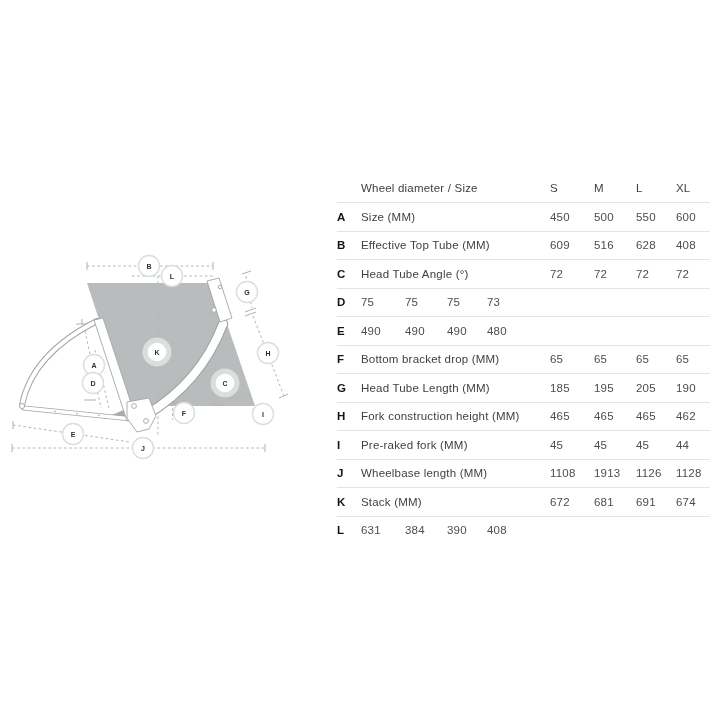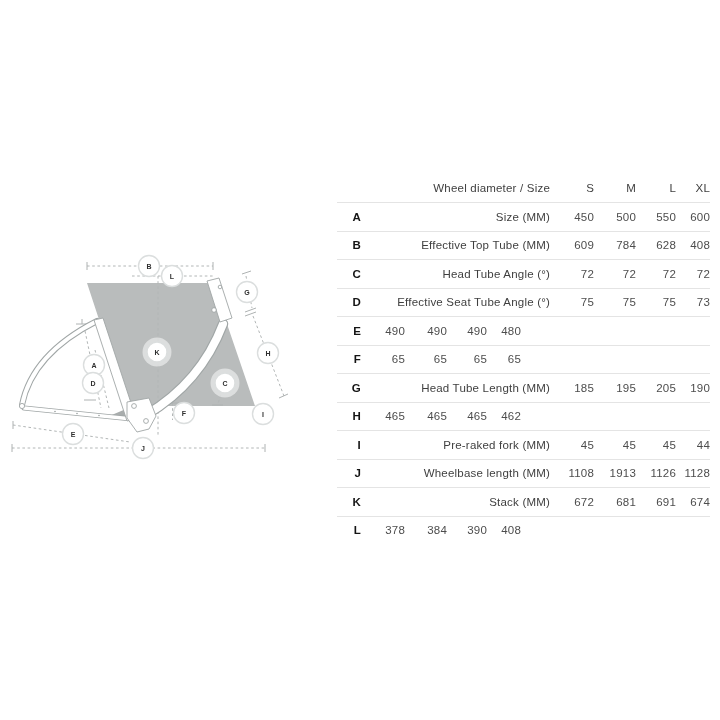--- a/index.html
+++ b/index.html
@@ -5,21 +5,21 @@
   html,body{margin:0;padding:0;background:#fff;}
   body{
     width:720px;height:720px;position:relative;overflow:hidden;
     font-family:"Liberation Sans", sans-serif;
     -webkit-font-smoothing:antialiased;
     color:#3f3f3f;
   }
   
   .geo-table{
     position:absolute;left:337px;top:174px;width:373px;
-    font-size:11.5px;letter-spacing:.2px;text-align:right;
+    font-size:11.5px;letter-spacing:.2px;
   }
   .trow{
     display:flex;align-items:center;height:28.5px;box-sizing:border-box;
     border-top:1px solid #e4e4e4;
   }
   .trow.head{border-top:none;height:28px;}
   .cl{width:24px;font-weight:bold;color:#141414;flex:0 0 24px;}
   .lbl{flex:1 1 auto;color:#3f3f3f;}
   .v{flex:0 0 44px;color:#4d4d4d;}
   .v.c2{flex:0 0 42px;}
@@ -165,64 +165,65 @@
     <span class="lbl">Size (MM)</span>
     <span class="v">450</span>
     <span class="v c2">500</span>
     <span class="v c3">550</span>
     <span class="v c4">600</span>
   </div>
   <div class="trow">
     <span class="cl">B</span>
     <span class="lbl">Effective Top Tube (MM)</span>
     <span class="v">609</span>
-    <span class="v c2">784</span>
+    <span class="v c2">516</span>
     <span class="v c3">628</span>
     <span class="v c4">408</span>
   </div>
   <div class="trow">
     <span class="cl">C</span>
     <span class="lbl">Head Tube Angle (°)</span>
     <span class="v">72</span>
     <span class="v c2">72</span>
     <span class="v c3">72</span>
     <span class="v c4">72</span>
   </div>
   <div class="trow">
     <span class="cl">D</span>
-    <span class="lbl">Effective Seat Tube Angle (°)</span>
     <span class="v">75</span>
     <span class="v c2">75</span>
     <span class="v c3">75</span>
     <span class="v c4">73</span>
   </div>
   <div class="trow">
     <span class="cl">E</span>
     <span class="v">490</span>
     <span class="v c2">490</span>
     <span class="v c3">490</span>
     <span class="v c4">480</span>
   </div>
   <div class="trow">
     <span class="cl">F</span>
+    <span class="lbl">Bottom bracket drop (MM)</span>
     <span class="v">65</span>
     <span class="v c2">65</span>
     <span class="v c3">65</span>
     <span class="v c4">65</span>
   </div>
   <div class="trow">
     <span class="cl">G</span>
     <span class="lbl">Head Tube Length (MM)</span>
     <span class="v">185</span>
     <span class="v c2">195</span>
     <span class="v c3">205</span>
     <span class="v c4">190</span>
   </div>
   <div class="trow">
     <span class="cl">H</span>
+    <span class="lbl">Fork construction height (MM)</span>
     <span class="v">465</span>
     <span class="v c2">465</span>
     <span class="v c3">465</span>
     <span class="v c4">462</span>
   </div>
   <div class="trow">
     <span class="cl">I</span>
     <span class="lbl">Pre-raked fork (MM)</span>
     <span class="v">45</span>
     <span class="v c2">45</span>
@@ -240,18 +241,18 @@
   <div class="trow">
     <span class="cl">K</span>
     <span class="lbl">Stack (MM)</span>
     <span class="v">672</span>
     <span class="v c2">681</span>
     <span class="v c3">691</span>
     <span class="v c4">674</span>
   </div>
   <div class="trow">
     <span class="cl">L</span>
-    <span class="v">378</span>
+    <span class="v">631</span>
     <span class="v c2">384</span>
     <span class="v c3">390</span>
     <span class="v c4">408</span>
   </div>
 </div>
 
 </body></html>

